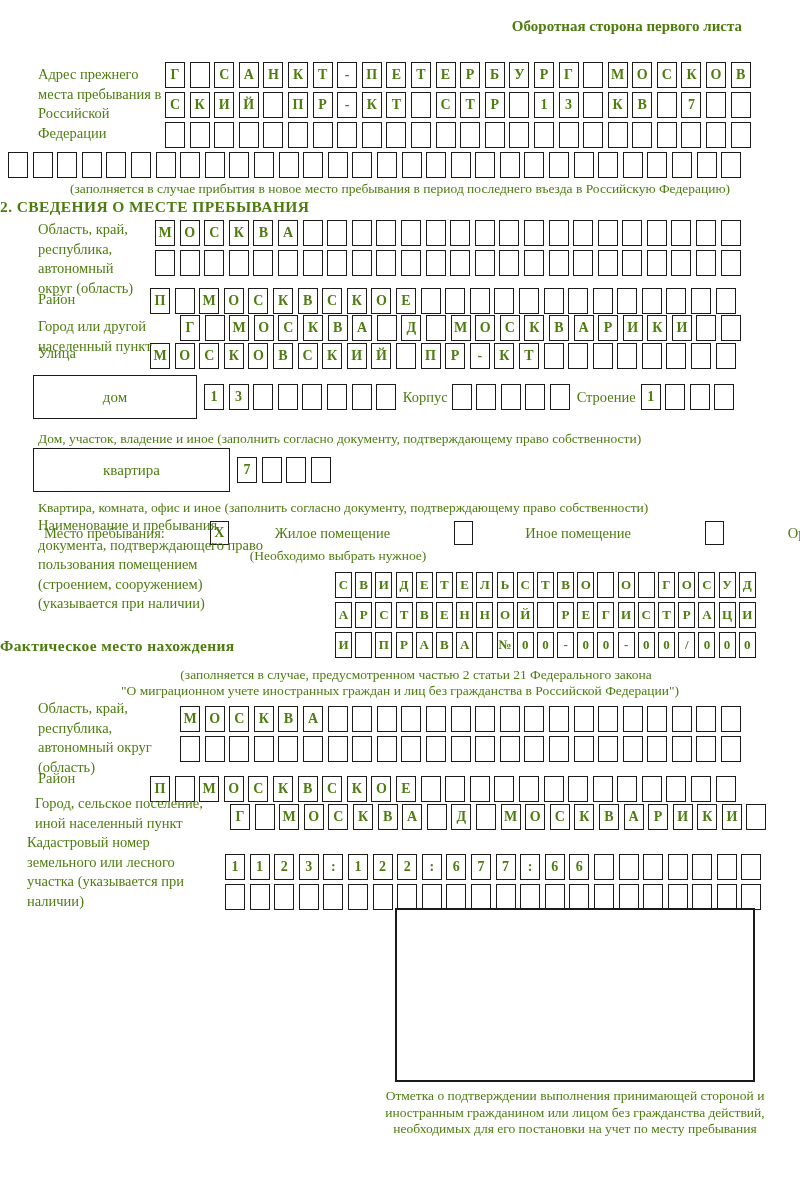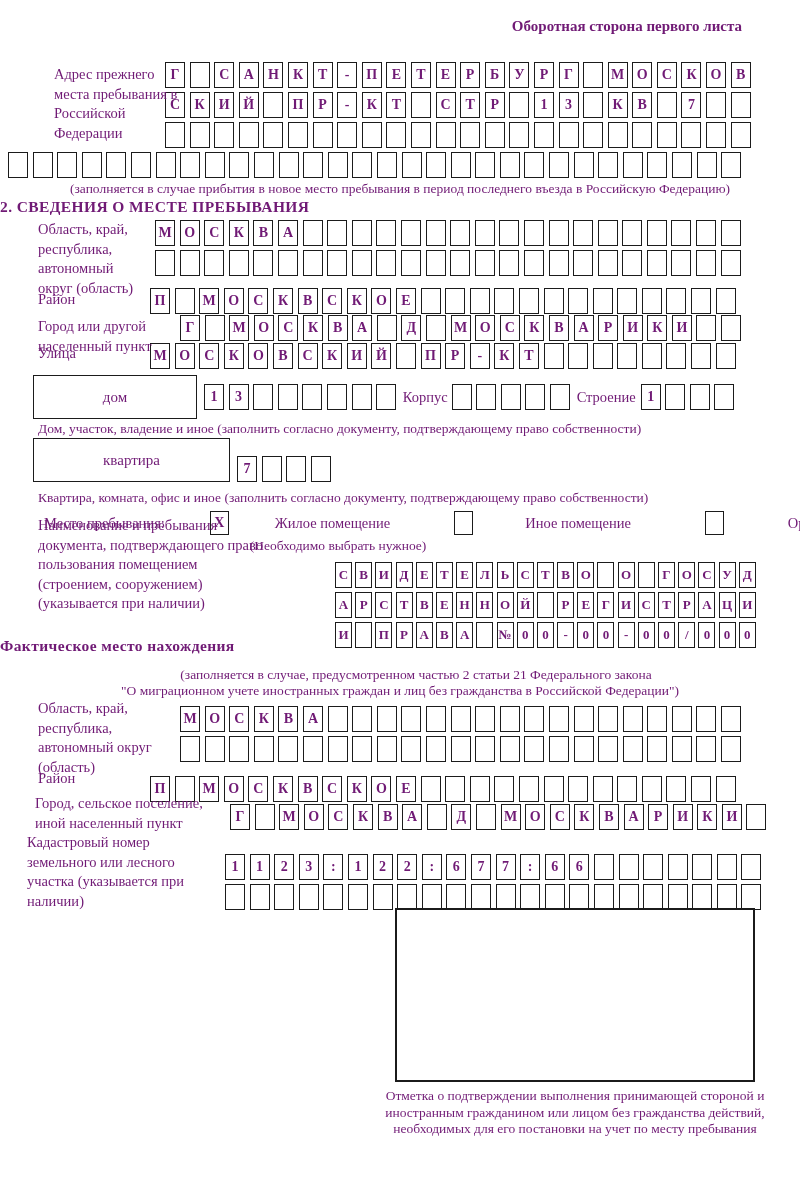--- a/index.html
+++ b/index.html
@@ -1,21 +1,21 @@
 <!DOCTYPE html>
 <html><head>
 <meta charset="utf-8">
 <style>
   html,body{margin:0;padding:0;background:#e8e8e8;}
   .page{
     position:relative;
     width:800px;height:1180px;
     margin:0 auto;
     background:#ffffff;
-    color:#701a75;
+    color:#4d7c0f;
     font-family:"Liberation Serif","DejaVu Serif",serif;
     overflow:hidden;
   }
   .abs{position:absolute;left:0;right:0;}
   .hdr{position:absolute;top:18px;right:58px;font-size:15px;font-weight:600;}
   .label{position:absolute;font-size:14.5px;line-height:19.5px;}
   .title{font-weight:bold;font-size:15.5px;text-align:left;letter-spacing:.4px;}
   .caption{font-size:13.5px;line-height:16px;}
   .center{text-align:center;}
   .cellrow{display:flex;}
@@ -49,21 +49,21 @@
   }
 </style>
 </head>
 <body>
 
 <div class="page">
 
   <div class="hdr">Оборотная сторона первого листа</div>
 
   <section class="abs" style="top:62px;">
-    <div class="label" style="left:54px;top:3px;width:126px;">Адрес прежнего места пребывания в Российской Федерации</div>
+    <div class="label" style="left:38px;top:3px;width:126px;">Адрес прежнего места пребывания в Российской Федерации</div>
     <div style="margin-left:165px;">
       <div class="cellrow">
           <div class="cell">Г</div>
           <div class="cell"></div>
           <div class="cell">С</div>
           <div class="cell">А</div>
           <div class="cell">Н</div>
           <div class="cell">К</div>
           <div class="cell">Т</div>
           <div class="cell">-</div>
@@ -332,23 +332,23 @@
           <div class="cell"></div>
         </div>
       <div class="inline-label" style="margin-left:2px;">Строение</div>
       <div class="cellrow" style="margin-left:5px;">
           <div class="cell">1</div>
           <div class="cell"></div>
           <div class="cell"></div>
           <div class="cell"></div>
         </div>
     </div>
-    <div class="caption" style="margin-left:38px;margin-top:2px;">Дом, участок, владение и иное (заполнить согласно документу, подтверждающему право собственности)</div>
-
-    <div class="flexrow" style="margin-left:33px;margin-top:1px;align-items:flex-end;">
+    <div class="caption" style="margin-left:38px;margin-top:12px;">Дом, участок, владение и иное (заполнить согласно документу, подтверждающему право собственности)</div>
+
+    <div class="flexrow" style="margin-left:33px;margin-top:1px;">
       <div class="labelbox" style="width:197px;">квартира</div>
       <div class="cellrow" style="margin-left:7px;">
           <div class="cell">7</div>
           <div class="cell"></div>
           <div class="cell"></div>
           <div class="cell"></div>
         </div>
     </div>
     <div class="caption" style="margin-left:38px;margin-top:8px;">Квартира, комната, офис и иное (заполнить согласно документу, подтверждающему право собственности)</div>
 

